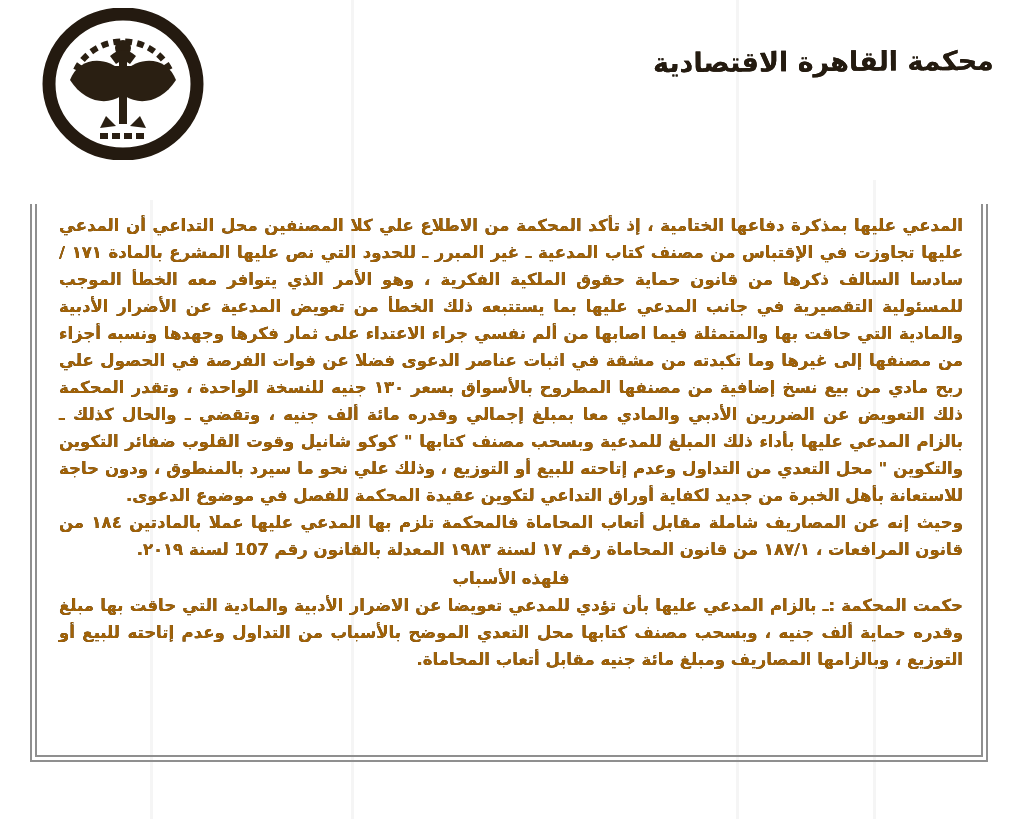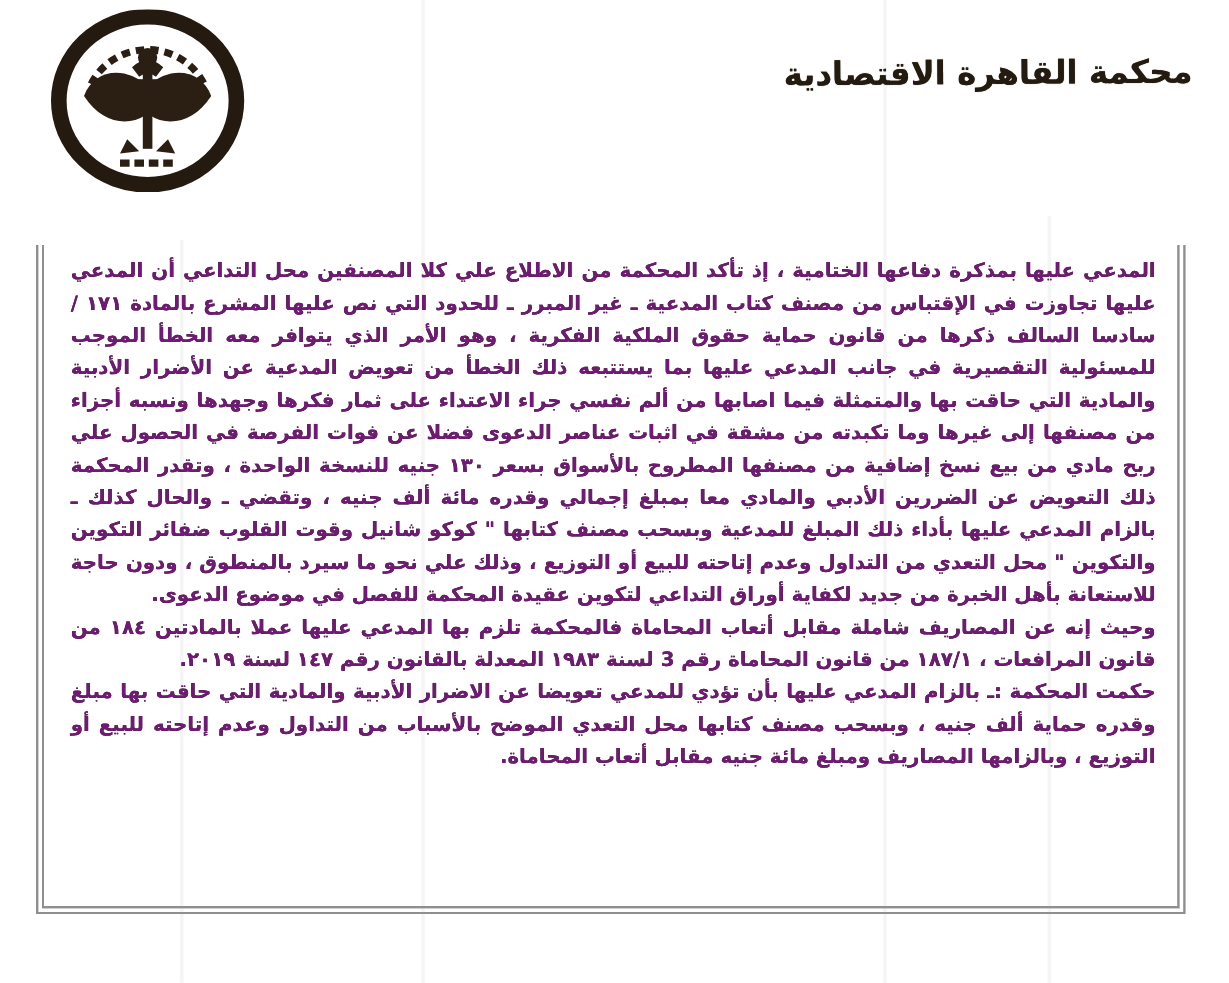--- a/index.html
+++ b/index.html
@@ -42,21 +42,21 @@
     border-bottom:7px double #8f8f8f;
     box-sizing:border-box;
     padding:8px 18px 0 22px;
   }
   .judgment-box p{
     margin:0;
     font-size:16.5px;
     font-weight:bold;
     line-height:27px;
     text-align:justify;
-    color:#701a75;
+    color:#a16207;
     text-shadow:0 0 0.5px #1d130b;
   }
   .judgment-box p.centered{
     text-align:center;
     margin-top:2px;
   }
 </style>
 </head>
 <body>
 
@@ -87,17 +87,18 @@
       <path d="M100 108 l-10 10 l16 2 Z" fill="#2a1f12"></path>
 
       <path d="M60 128 L106 128" fill="none" stroke="#2a1f12" stroke-width="6" stroke-dasharray="8 4"></path>
     </svg>
   </div>
 
   <div class="court-title">محكمة القاهرة الاقتصادية</div>
 
   <div class="judgment-box">
     <p>المدعي عليها بمذكرة دفاعها الختامية ، إذ تأكد المحكمة من الاطلاع علي كلا المصنفين محل التداعي أن المدعي عليها تجاوزت في الإقتباس من مصنف كتاب المدعية ـ غير المبرر ـ للحدود التي نص عليها المشرع بالمادة ١٧١ / سادسا السالف ذكرها من قانون حماية حقوق الملكية الفكرية ، وهو الأمر الذي يتوافر معه الخطأ الموجب للمسئولية التقصيرية في جانب المدعي عليها بما يستتبعه ذلك الخطأ من تعويض المدعية عن الأضرار الأدبية والمادية التي حاقت بها والمتمثلة فيما اصابها من ألم نفسي جراء الاعتداء على ثمار فكرها وجهدها ونسبه أجزاء من مصنفها إلى غيرها وما تكبدته من مشقة في اثبات عناصر الدعوى فضلا عن فوات الفرصة في الحصول علي ربح مادي من بيع نسخ إضافية من مصنفها المطروح بالأسواق بسعر ١٣٠ جنيه للنسخة الواحدة ، وتقدر المحكمة ذلك التعويض عن الضررين الأدبي والمادي معا بمبلغ إجمالي وقدره مائة ألف جنيه ، وتقضي ـ والحال كذلك ـ بالزام المدعي عليها بأداء ذلك المبلغ للمدعية وبسحب مصنف كتابها " كوكو شانيل وقوت القلوب ضفائر التكوين والتكوين " محل التعدي من التداول وعدم إتاحته للبيع أو التوزيع ، وذلك علي نحو ما سيرد بالمنطوق ، ودون حاجة للاستعانة بأهل الخبرة من جديد لكفاية أوراق التداعي لتكوين عقيدة المحكمة للفصل في موضوع الدعوى.</p>
-    <p>وحيث إنه عن المصاريف شاملة مقابل أتعاب المحاماة فالمحكمة تلزم بها المدعي عليها عملا بالمادتين ١٨٤ من قانون المرافعات ، ١٨٧/١ من قانون المحاماة رقم 3 لسنة ١٩٨٣ المعدلة بالقانون رقم ١٤٧ لسنة ٢٠١٩.</p>
+    <p>وحيث إنه عن المصاريف شاملة مقابل أتعاب المحاماة فالمحكمة تلزم بها المدعي عليها عملا بالمادتين ١٨٤ من قانون المرافعات ، ١٨٧/١ من قانون المحاماة رقم ١٧ لسنة ١٩٨٣ المعدلة بالقانون رقم 107 لسنة ٢٠١٩.</p>
+    <p class="centered">فلهذه الأسباب</p>
     <p>حكمت المحكمة :ـ بالزام المدعي عليها بأن تؤدي للمدعي تعويضا عن الاضرار الأدبية والمادية التي حاقت بها مبلغ وقدره حماية ألف جنيه ، وبسحب مصنف كتابها محل التعدي الموضح بالأسباب من التداول وعدم إتاحته للبيع أو التوزيع ، وبالزامها المصاريف ومبلغ مائة جنيه مقابل أتعاب المحاماة.</p>
   </div>
 
 </div>
 
 </body></html>

